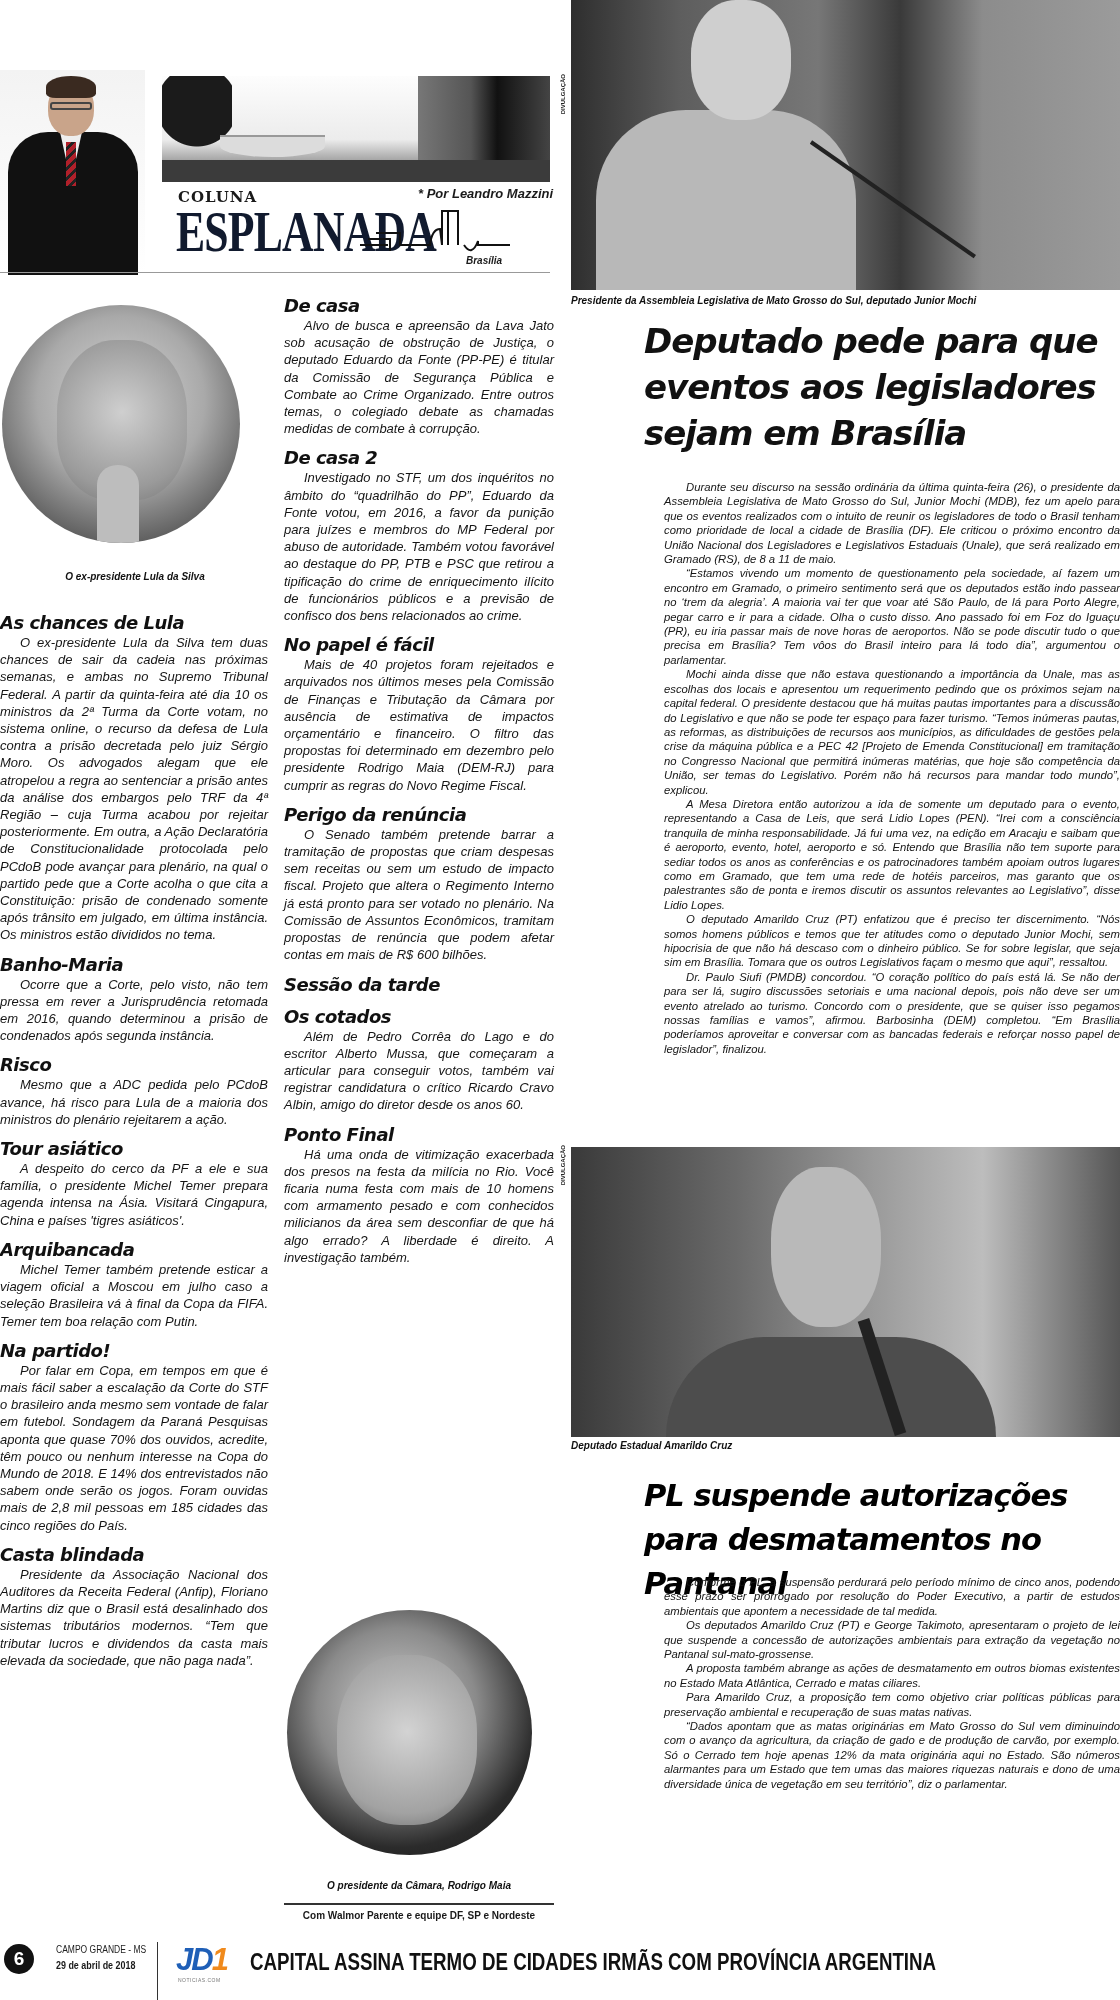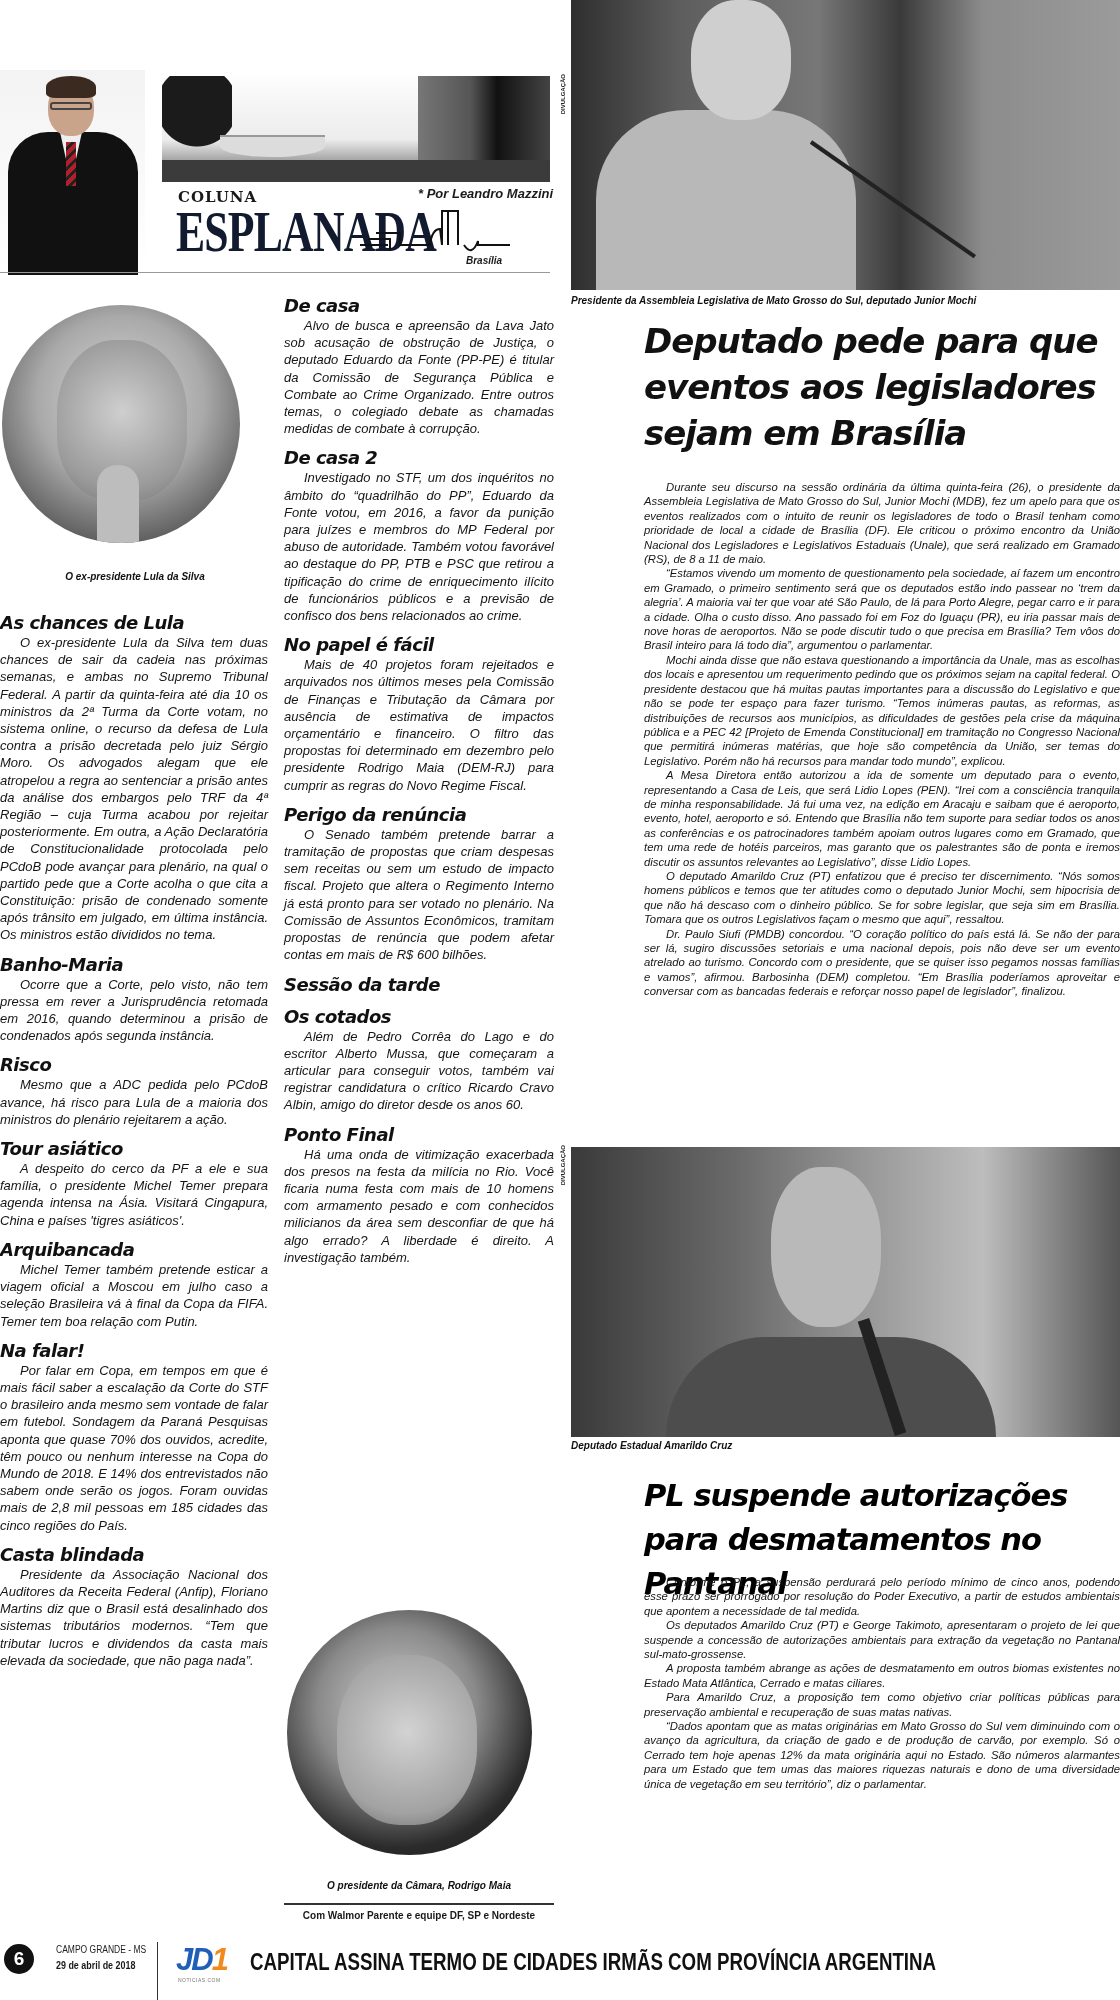--- a/index.html
+++ b/index.html
@@ -52,21 +52,21 @@
   .mochi-photo .head { position:absolute; left:120px; top:0; width:100px; height:120px; border-radius:45%; background:#cfcfcf; }
   .mochi-photo .mic { position:absolute; left:240px; top:140px; width:200px; height:4px; background:#222; transform: rotate(35deg); transform-origin:left; }
   .photo-credit { font-size:6px; font-weight:bold; writing-mode: vertical-rl; transform: rotate(180deg); color:#222; }
   .credit-1 { left:560px; top:74px; }
   .credit-2 { left:560px; top:1145px; }
   .mochi-caption { left:571px; top:295px; }
 
   .headline { font-style:italic; font-weight:bold; font-family:"DejaVu Sans", sans-serif; letter-spacing:-1px; }
   .headline-1 { left:644px; top:318px; width:470px; font-size:34px; line-height:46px; color:#111; }
   .body-r { left:644px; top:480px; width:476px; font-style:italic; font-size:11.3px; line-height:14.4px; text-align:justify; color:#151515; }
-  .body-r p { text-indent:22px; }
+  .body-r p { text-indent:22px;margin-left:20px; }
 
   .cruz-photo { left:571px; top:1147px; width:549px; height:290px; background: linear-gradient(90deg,#3a3a3a 0%,#6a6a6a 30%,#9a9a9a 55%,#bdbdbd 75%,#555 100%); overflow:hidden; }
   .cruz-photo .body { position:absolute; left:95px; top:190px; width:330px; height:120px; border-radius:100px 100px 0 0; background:#4d4d4d; }
   .cruz-photo .head { position:absolute; left:200px; top:20px; width:110px; height:160px; border-radius:45%; background:#b9b9b9; }
   .cruz-photo .mic { position:absolute; left:305px; top:170px; width:12px; height:120px; background:#222; transform: rotate(-18deg); }
   .cruz-caption { left:571px; top:1440px; }
   .headline-2 { left:644px; top:1474px; width:476px; font-size:30.5px; line-height:44px; color:#000000; }
   .body-r2 { left:644px; top:1575px; }
 
   
@@ -115,21 +115,21 @@
   <h3 style="margin-top:0">As chances de Lula</h3>
   <p>O ex-presidente Lula da Silva tem duas chances de sair da cadeia nas próximas semanas, e ambas no Supremo Tribunal Federal. A partir da quinta-feira até dia 10 os ministros da 2ª Turma da Corte votam, no sistema online, o recurso da defesa de Lula contra a prisão decretada pelo juiz Sérgio Moro. Os advogados alegam que ele atropelou a regra ao sentenciar a prisão antes da análise dos embargos pelo TRF da 4ª Região – cuja Turma acabou por rejeitar posteriormente. Em outra, a Ação Declaratória de Constitucionalidade protocolada pelo PCdoB pode avançar para plenário, na qual o partido pede que a Corte acolha o que cita a Constituição: prisão de condenado somente após trânsito em julgado, em última instância. Os ministros estão divididos no tema.</p>
   <h3>Banho-Maria</h3>
   <p>Ocorre que a Corte, pelo visto, não tem pressa em rever a Jurisprudência retomada em 2016, quando determinou a prisão de condenados após segunda instância.</p>
   <h3>Risco</h3>
   <p>Mesmo que a ADC pedida pelo PCdoB avance, há risco para Lula de a maioria dos ministros do plenário rejeitarem a ação.</p>
   <h3>Tour asiático</h3>
   <p>A despeito do cerco da PF a ele e sua família, o presidente Michel Temer prepara agenda intensa na Ásia. Visitará Cingapura, China e países 'tigres asiáticos'.</p>
   <h3>Arquibancada</h3>
   <p>Michel Temer também pretende esticar a viagem oficial a Moscou em julho caso a seleção Brasileira vá à final da Copa da FIFA. Temer tem boa relação com Putin.</p>
-  <h3>Na falar!</h3>
+  <h3>Na partido!</h3>
   <p>Por falar em Copa, em tempos em que é mais fácil saber a escalação da Corte do STF o brasileiro anda mesmo sem vontade de falar em futebol. Sondagem da Paraná Pesquisas aponta que quase 70% dos ouvidos, acredite, têm pouco ou nenhum interesse na Copa do Mundo de 2018. E 14% dos entrevistados não sabem onde serão os jogos. Foram ouvidas mais de 2,8 mil pessoas em 185 cidades das cinco regiões do País.</p>
   <h3>Casta blindada</h3>
   <p>Presidente da Associação Nacional dos Auditores da Receita Federal (Anfip), Floriano Martins diz que o Brasil está desalinhado dos sistemas tributários modernos. “Tem que tributar lucros e dividendos da casta mais elevada da sociedade, que não paga nada”.</p>
 </div>
 
 <div class="abs col col-b">
   <h3 style="margin-top:0">De casa</h3>
   <p>Alvo de busca e apreensão da Lava Jato sob acusação de obstrução de Justiça, o deputado Eduardo da Fonte (PP-PE) é titular da Comissão de Segurança Pública e Combate ao Crime Organizado. Entre outros temas, o colegiado debate as chamadas medidas de combate à corrupção.</p>
   <h3>De casa 2</h3>
   <p>Investigado no STF, um dos inquéritos no âmbito do “quadrilhão do PP”, Eduardo da Fonte votou, em 2016, a favor da punição para juízes e membros do MP Federal por abuso de autoridade. Também votou favorável ao destaque do PP, PTB e PSC que retirou a tipificação do crime de enriquecimento ilícito de funcionários públicos e a previsão de confisco dos bens relacionados ao crime.</p>

